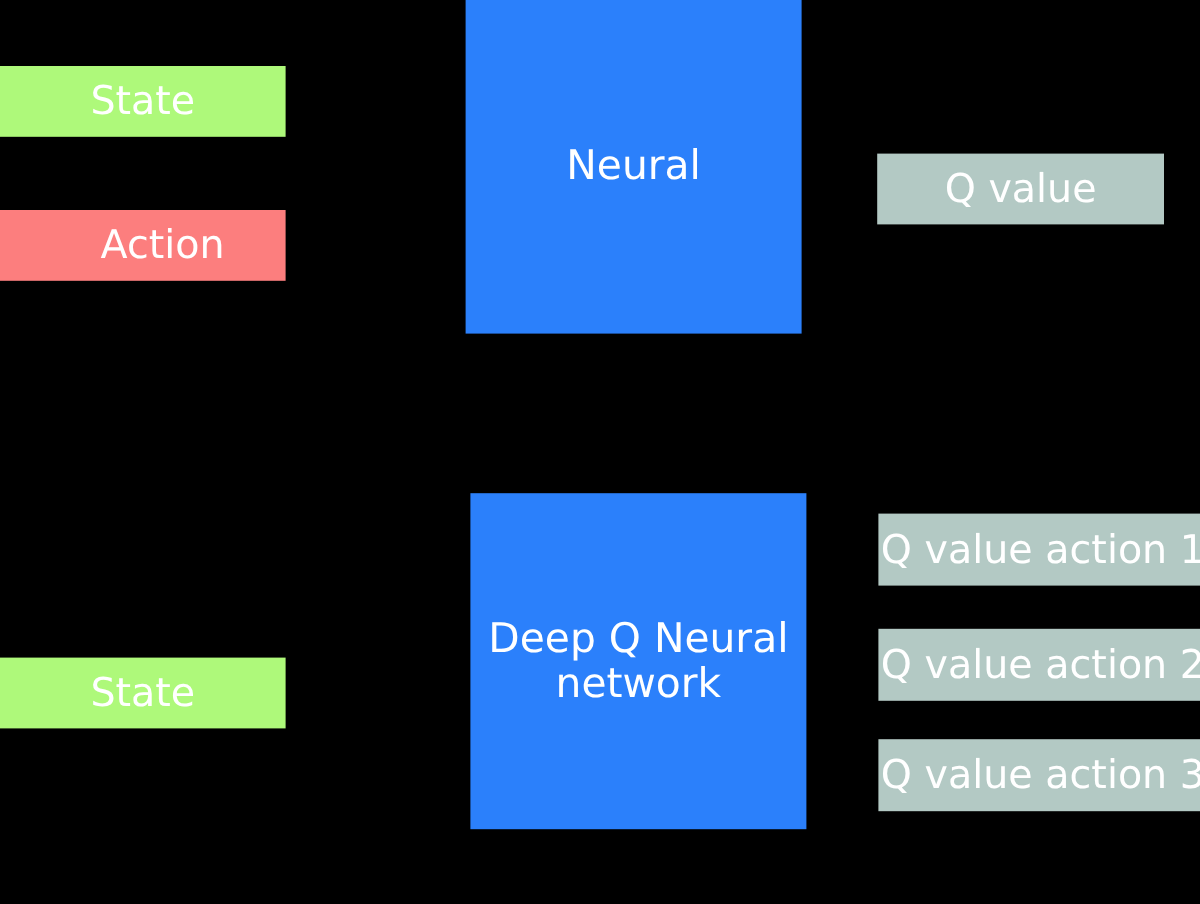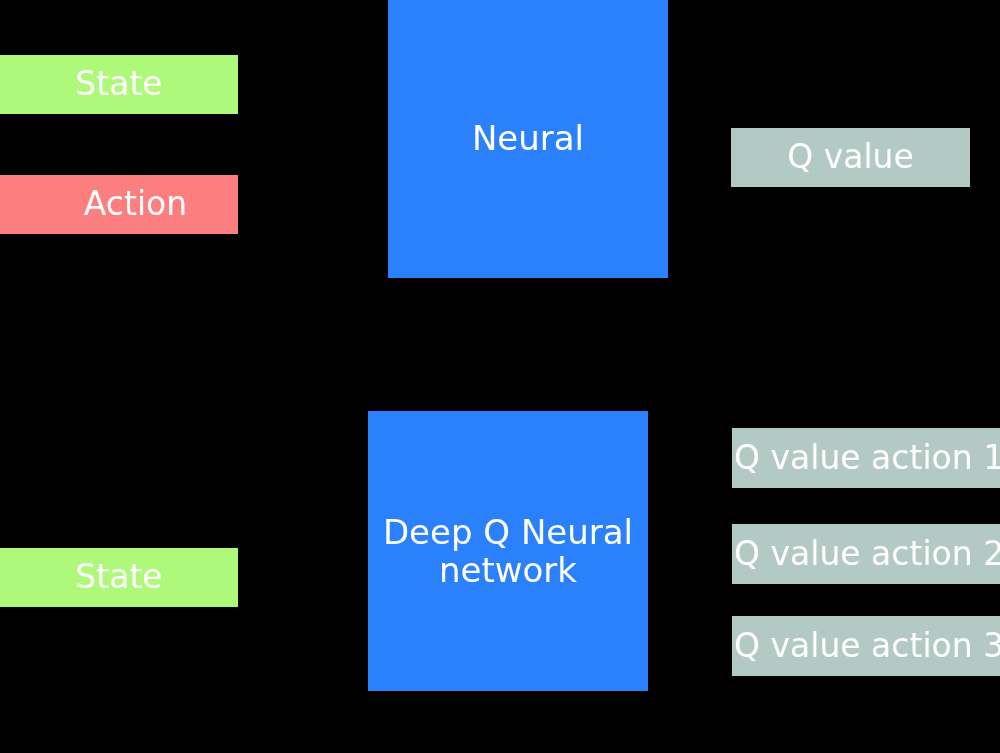--- a/index.html
+++ b/index.html
@@ -60,21 +60,21 @@
   }
 
   
   .n-state-bottom {
     left: 0px;   top: 548px;
     width: 238px; height: 59px;
     background: #aef97a;
     font-size: 33px;
   }
   .n-dqn {
-    left: 368px; top: 411px;
+    left: 392px; top: 411px;
     width: 280px; height: 280px;
     background: #2b80fb;
     font-size: 34px;
   }
   .n-action-out {
     left: 732px;
     width: 285px; height: 60px;
     background: #b3c9c4;
     font-size: 33px;
     justify-content: flex-start;

